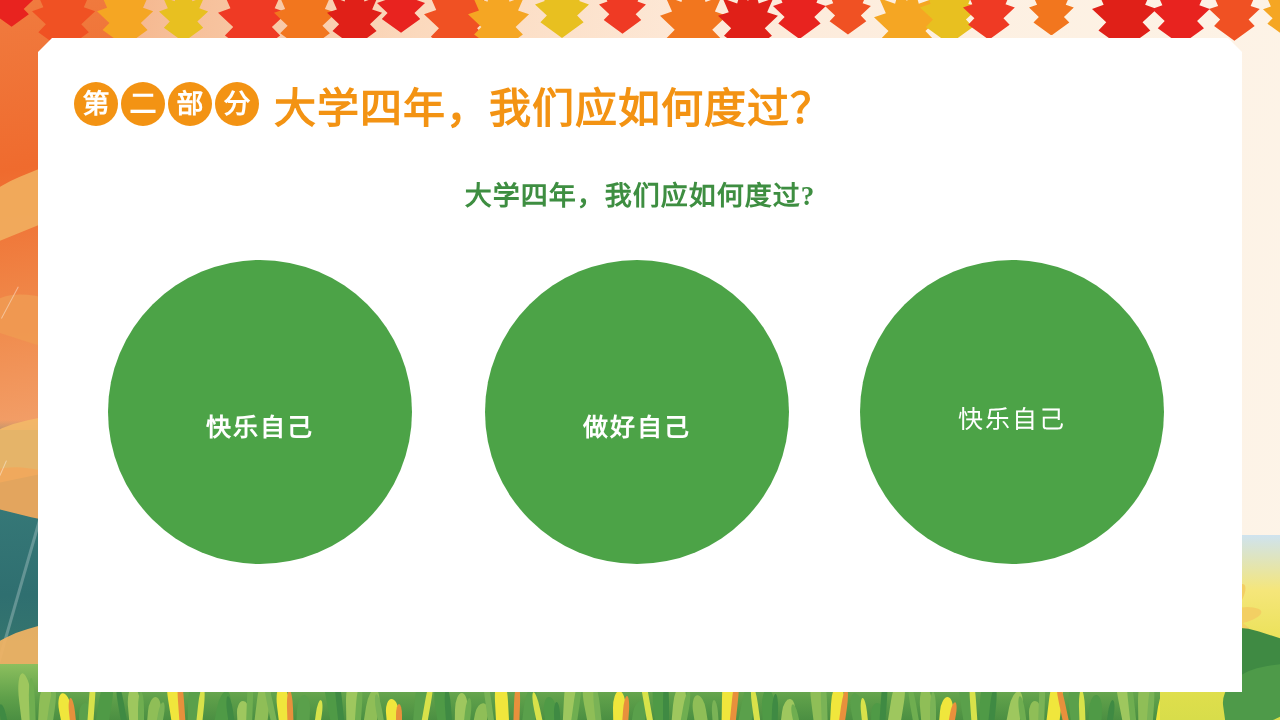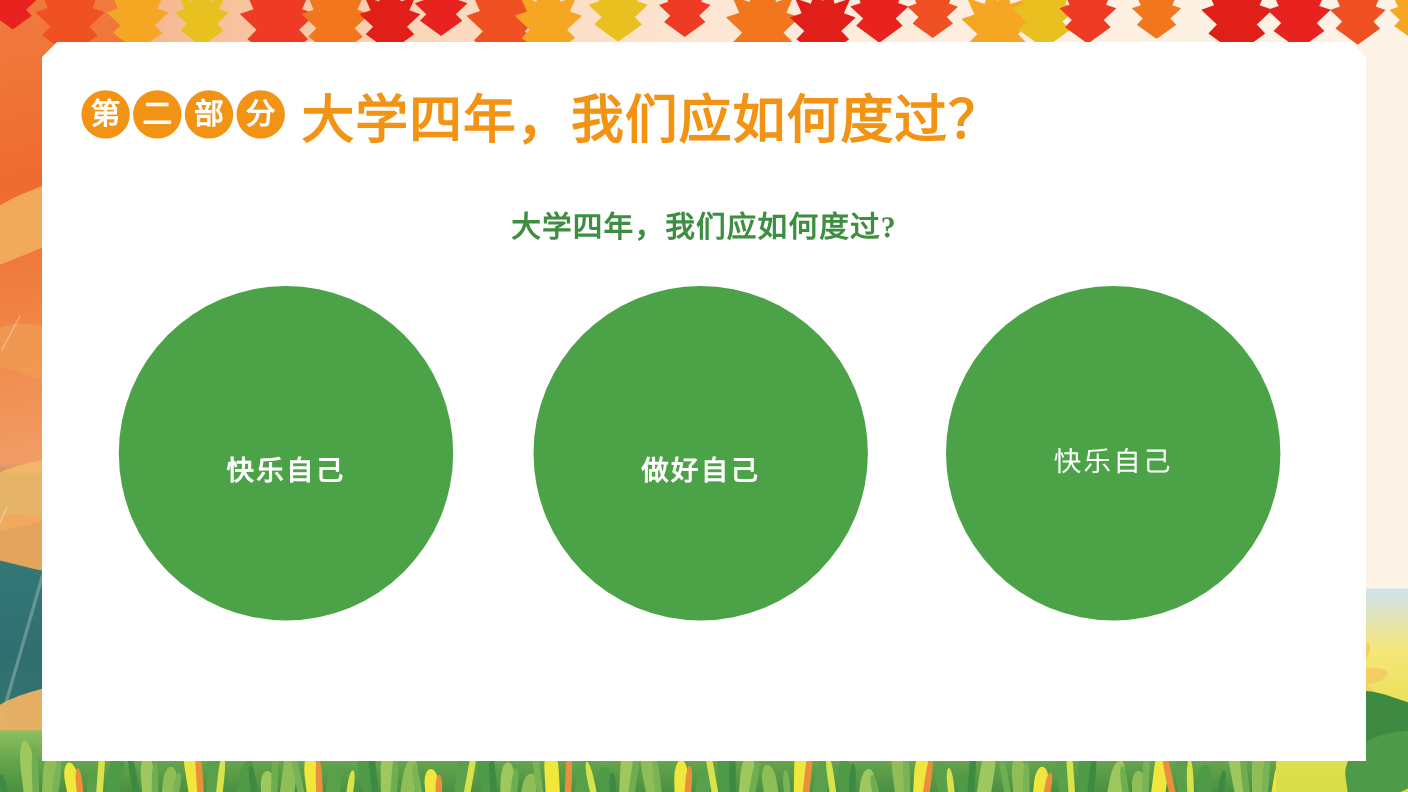--- a/index.html
+++ b/index.html
@@ -205,33 +205,33 @@
     justify-content: center;
     font-size: 27px;
     line-height: 1;
     font-weight: 700;
     margin-right: 3px;
     font-family: "Liberation Sans", "DejaVu Sans", sans-serif;
   }
   .title-text {
     margin-left: 12px;
     color: #F39313;
-    font-size: 48px;
+    font-size: 42px;
     font-weight: 700;
     letter-spacing: 1px;
     white-space: nowrap;
     font-family: "Liberation Sans", "DejaVu Sans", sans-serif;
   }
 
   
   .subtitle {
     position: absolute;
     left: 0;
     right: 0;
-    top: 146px;
+    top: 136px;
     text-align: center;
     color: #3E8E41;
     font-size: 27px;
     font-weight: 700;
     font-family: "Liberation Serif", "DejaVu Serif", serif;
     letter-spacing: 1px;
   }
 
   
   .circles {

